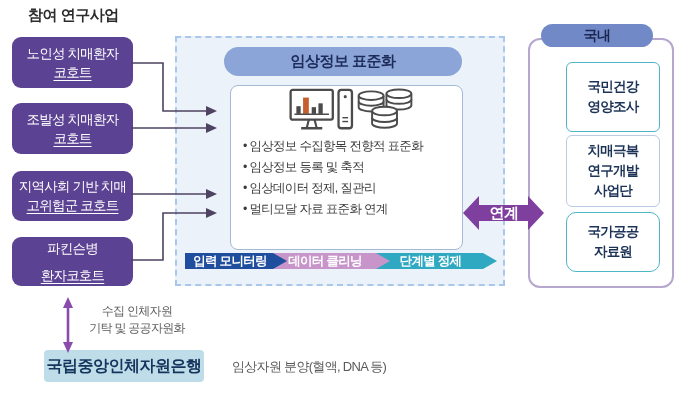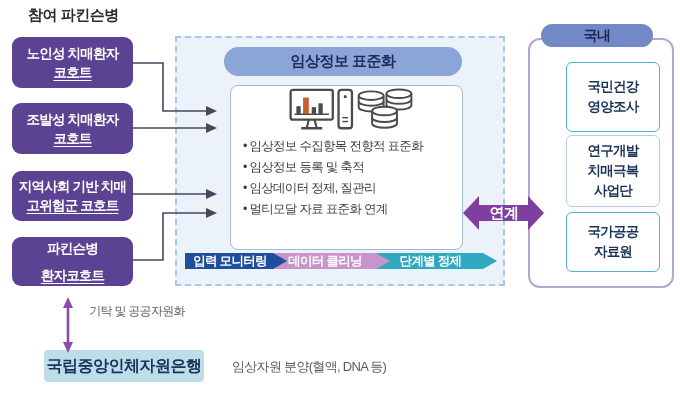--- a/index.html
+++ b/index.html
@@ -18,21 +18,21 @@
     font-size: 15px; font-weight: bold; color: #2b2b2b;
     letter-spacing: -0.5px;
   }
 
   
   .cohort {
     left: 12px; width: 121px;
     background: #5b4293;
     border-radius: 9px;
     color: #ffffff;
-    font-size: 13.5px; font-weight: bold;
+    font-size: 13.5px; font-weight: normal;
     line-height: 19px; text-align: center;
     display: flex; flex-direction: column; justify-content: center;
     letter-spacing: -0.8px;
   }
   .cohort .l2 { text-decoration: underline; text-underline-offset: 3px; }
   #cohort-0 { top: 37px;  height: 51px; }
   #cohort-1 { top: 103px; height: 51px; }
   #cohort-2 { top: 171px; height: 50px; }
   #cohort-3 { top: 237px; height: 49px; gap: 8px; }
 
@@ -127,21 +127,21 @@
   .bank-note {
     left: 232px; top: 358px;
     font-size: 13px; color: #5a5a5a; letter-spacing: -0.7px;
   }
 
   svg.overlay { position: absolute; left: 0; top: 0; pointer-events: none; }
 </style>
 </head>
 <body>
 
-<div class="abs section-title">참여 파킨슨병</div>
+<div class="abs section-title">참여 연구사업</div>
 
 <div class="abs cohort" id="cohort-0">
   <span>노인성 치매환자</span>
   <span class="l2">코호트</span>
 </div>
 <div class="abs cohort" id="cohort-1">
   <span>조발성 치매환자</span>
   <span class="l2">코호트</span>
 </div>
 <div class="abs cohort" id="cohort-2">
@@ -208,32 +208,33 @@
 <div class="seg" id="seg-2" style="background: rgb(47, 169, 194);">단계별 정제</div>
 
 <div class="abs domestic-box"></div>
 <div class="abs domestic-header">국내</div>
 
 <div class="abs domestic-item" id="domestic-0" style="border-color: rgb(79, 181, 198);">
   <span>국민건강</span>
   <span>영양조사</span>
 </div>
 <div class="abs domestic-item" id="domestic-1" style="border-color: rgb(185, 204, 227);">
+  <span>치매극복</span>
   <span>연구개발</span>
-  <span>치매극복</span>
   <span>사업단</span>
 </div>
-<div class="abs domestic-item" id="domestic-2" style="border-color: rgb(79, 181, 198);">
+<div class="abs domestic-item" id="domestic-2" style="border-color: rgb(79, 181, 198); border-radius: 10px;">
   <span>국가공공</span>
   <span>자료원</span>
 </div>
 
 <div class="abs link-label">연계</div>
 
 <div class="abs arrow-note">
+  <div>수집 인체자원</div>
   <div>기탁 및 공공자원화</div>
 </div>
 <div class="abs bank-box">국립중앙인체자원은행</div>
 <div class="abs bank-note">임상자원 분양(혈액, DNA 등)</div>
 
 <svg class="overlay" width="680" height="400" viewBox="0 0 680 400">
   <g stroke="#4e4360" stroke-width="1.6" fill="none">
     <path d="M131 63 H163 V111 H207"></path>
     <path d="M131 128 H207"></path>
     <path d="M131 194 H207"></path>

